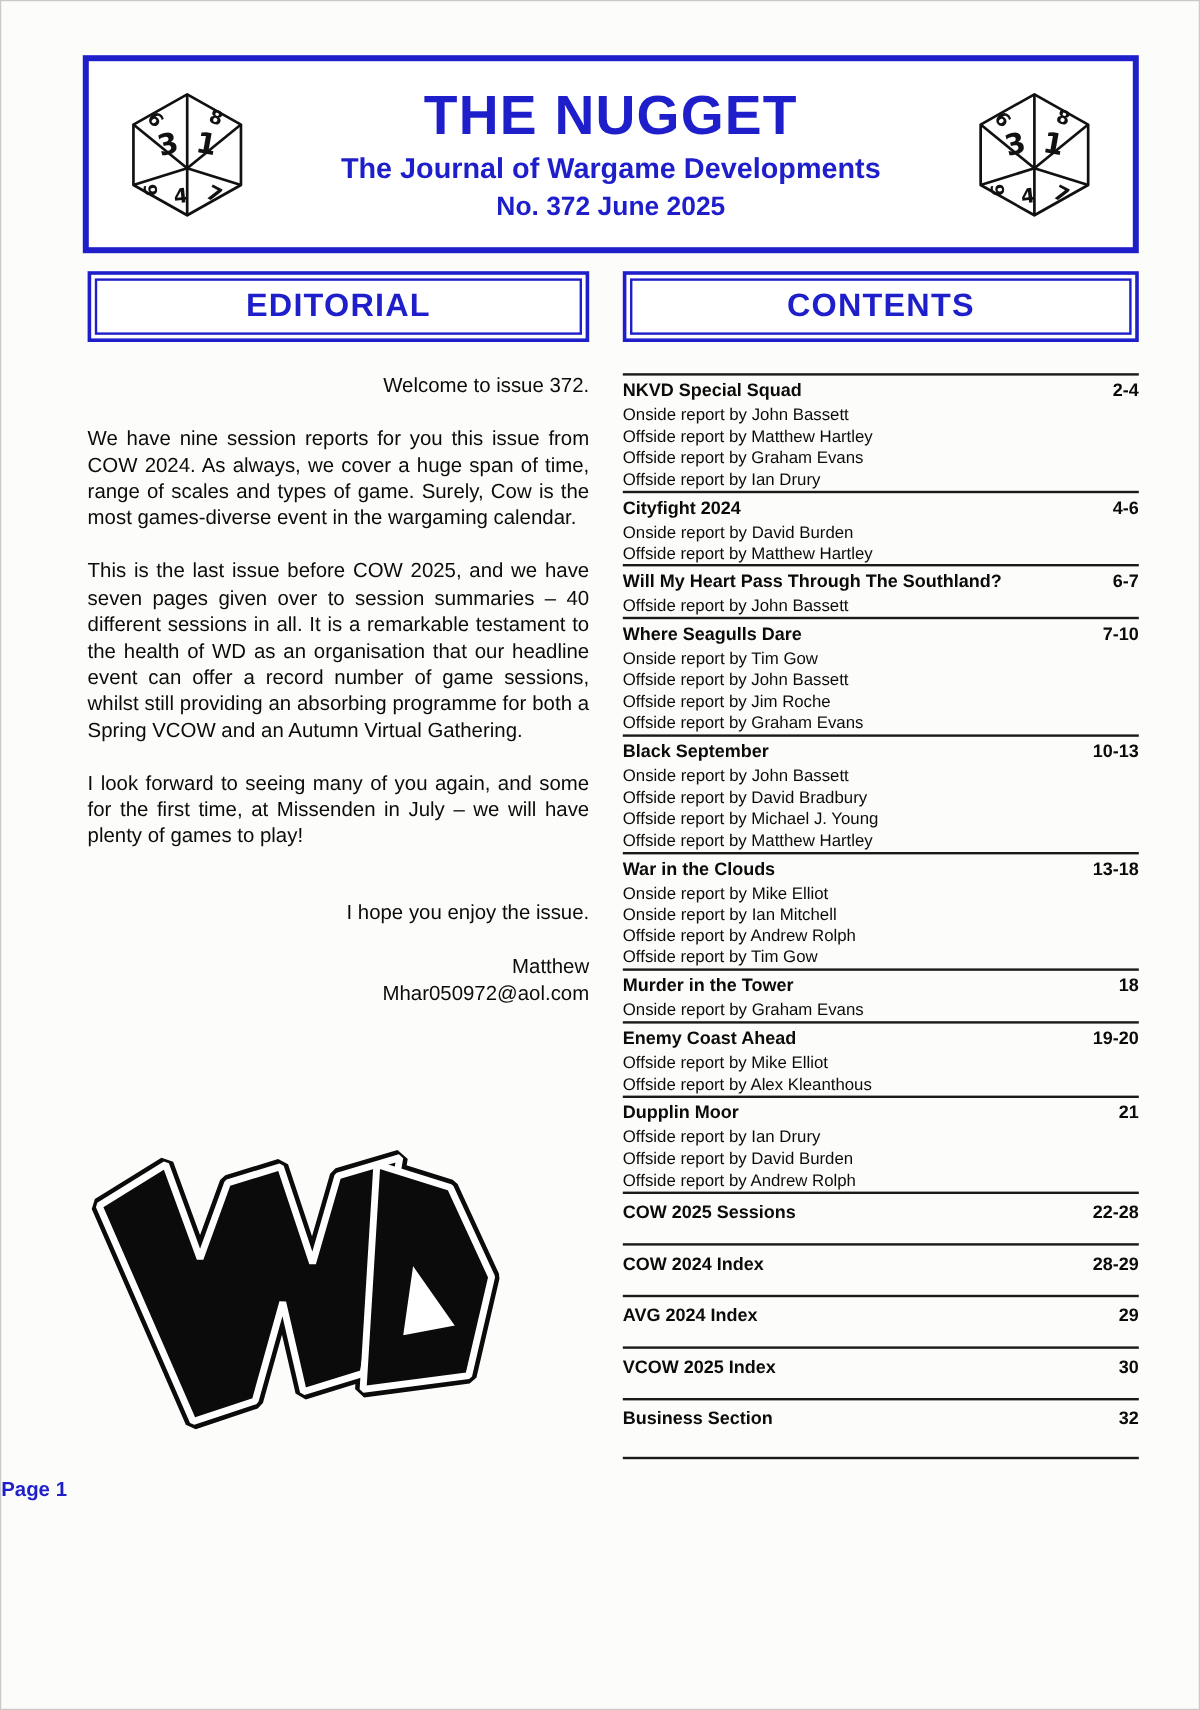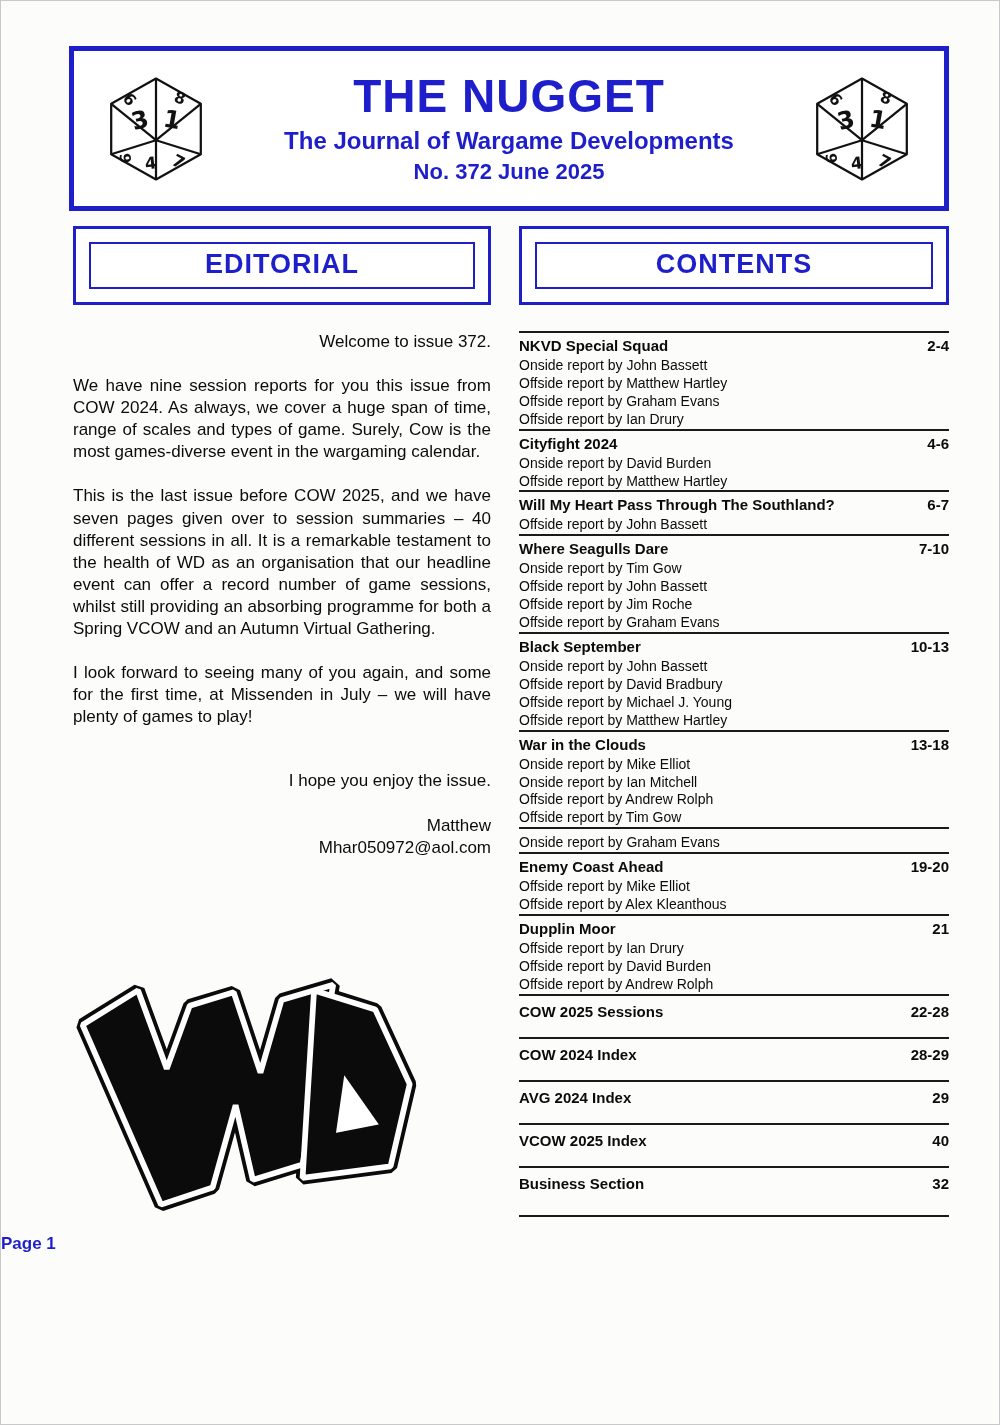--- a/index.html
+++ b/index.html
@@ -33,21 +33,21 @@
   .journal-title{font-size:46px;font-weight:bold;letter-spacing:1px;line-height:1.05;}
   .journal-subtitle{font-size:24px;font-weight:bold;margin-top:6px;}
   .issue-line{font-size:22px;font-weight:bold;margin-top:4px;}
   .die{width:112px;height:112px;flex:0 0 112px;}
 
   
   .columns{display:flex;gap:28px;margin:15px 50px 0 72px;align-items:flex-start;}
   .col-left{flex:0 0 418px;width:418px;}
   .col-right{flex:1;min-width:0;}
 
-  .section-box{border:3px solid var(--blue);padding:13px;background:#fff;}
+  .section-box{border:3px solid var(--blue);padding:3px;background:#fff;}
   .section-box-inner{
     border:2px solid var(--blue);
     text-align:center;color:var(--blue);
     font-size:27px;font-weight:bold;letter-spacing:1px;
     padding:5px 0 7px;
   }
 
   
   .editorial-body{margin-top:26px;font-size:17px;line-height:1.3;text-align:justify;}
   .editorial-body p{margin-bottom:22px;}
@@ -230,20 +230,24 @@
           </div>
           <div class="toc-reports">
             <div>Onside report by Mike Elliot</div>
             <div>Onside report by Ian Mitchell</div>
             <div>Offside report by Andrew Rolph</div>
             <div>Offside report by Tim Gow</div>
           </div>
         </div>
 
         <div class="toc-entry">
+          <div class="toc-title-row">
+            <span>Murder in the Tower</span>
+            <span class="toc-pages">18</span>
+          </div>
           <div class="toc-reports">
             <div>Onside report by Graham Evans</div>
           </div>
         </div>
 
         <div class="toc-entry">
           <div class="toc-title-row">
             <span>Enemy Coast Ahead</span>
             <span class="toc-pages">19-20</span>
           </div>
@@ -282,21 +286,21 @@
         <div class="toc-entry no-reports">
           <div class="toc-title-row">
             <span>AVG 2024 Index</span>
             <span class="toc-pages">29</span>
           </div>
         </div>
 
         <div class="toc-entry no-reports">
           <div class="toc-title-row">
             <span>VCOW 2025 Index</span>
-            <span class="toc-pages">40</span>
+            <span class="toc-pages">30</span>
           </div>
         </div>
 
         <div class="toc-entry no-reports last">
           <div class="toc-title-row">
             <span>Business Section</span>
             <span class="toc-pages">32</span>
           </div>
         </div>
 

